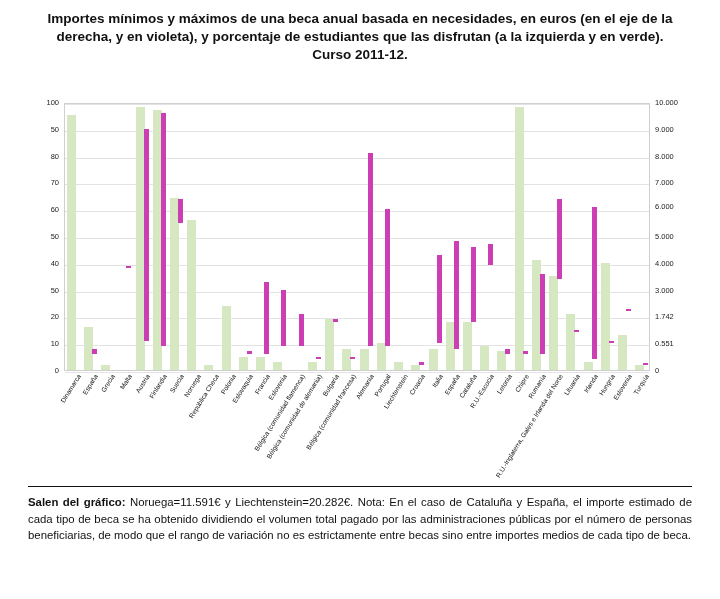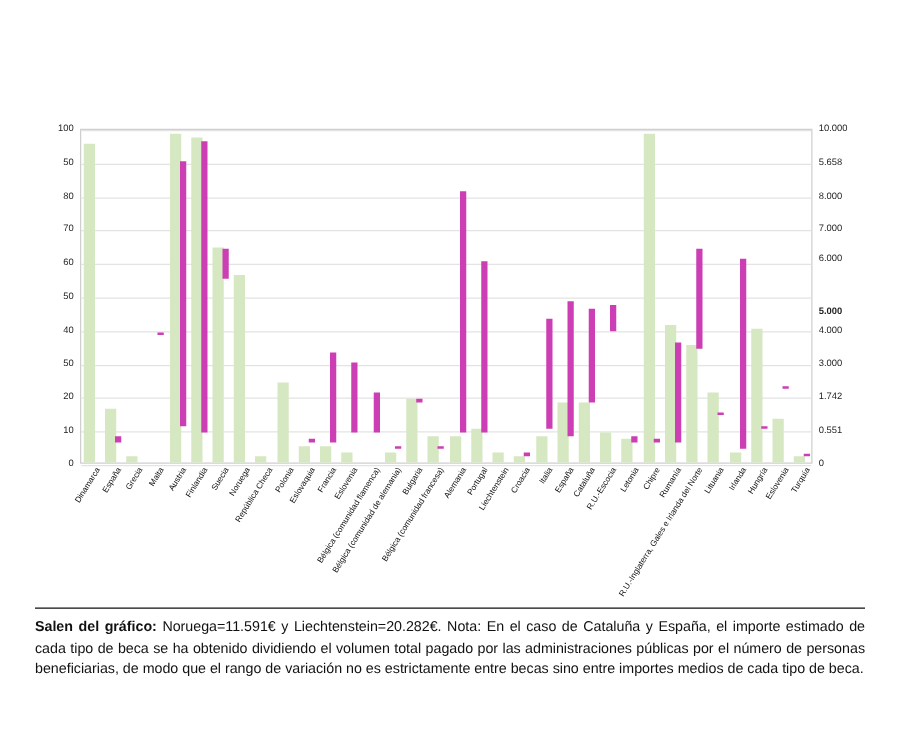--- a/index.html
+++ b/index.html
@@ -83,20 +83,21 @@
   .rule{
     position:absolute;left:28px;top:486px;width:664px;height:1px;background:#111;
   }
 </style>
 </head>
 <body>
 
 <div class="page">
 
   <div class="title-block">
+    <div class="chart-title">Importes mínimos y máximos de una beca anual basada en necesidades, en euros (en el eje de la derecha, y en violeta), y porcentaje de estudiantes que las disfrutan (a la izquierda y en verde). Curso 2011-12.</div>
   </div>
 
   <div class="chart-wrap">
     <div class="axis-left" id="axis-left">
         <div class="tick" style="top: 264px;">0</div>
         <div class="tick" style="top: 237.2px;">10</div>
         <div class="tick" style="top: 210.4px; text-align: right;">20</div>
         <div class="tick" style="top: 183.6px;">50</div>
         <div class="tick" style="top: 156.8px;">40</div>
         <div class="tick" style="top: 130px;">50</div>
@@ -105,25 +106,25 @@
         <div class="tick" style="top: 49.6px;">80</div>
         <div class="tick" style="top: 22.8px;">50</div>
         <div class="tick" style="top: -4px;">100</div>
       </div>
     <div class="axis-right" id="axis-right">
         <div class="tick" style="top: 264px;">0</div>
         <div class="tick" style="top: 237.2px;">0.551</div>
         <div class="tick" style="top: 210.4px;">1.742</div>
         <div class="tick" style="top: 183.6px;">3.000</div>
         <div class="tick" style="top: 156.8px;">4.000</div>
-        <div class="tick" style="top: 142px; font-weight: bold;">5.000</div>
+        <div class="tick" style="top: 130px;">5.000</div>
         <div class="tick" style="top: 100px;">6.000</div>
         <div class="tick" style="top: 76.4px;">7.000</div>
         <div class="tick" style="top: 49.6px;">8.000</div>
-        <div class="tick" style="top: 22.8px;">5.658</div>
+        <div class="tick" style="top: 22.8px;">9.000</div>
         <div class="tick" style="top: -4px;">10.000</div>
       </div>
 
     <div class="plot-outer">
       <div id="grid">
           <div class="gridline" style="top: 268px;"></div>
           <div class="gridline" style="top: 241.2px;"></div>
           <div class="gridline" style="top: 214.4px;"></div>
           <div class="gridline" style="top: 187.6px;"></div>
           <div class="gridline" style="top: 160.8px;"></div>

